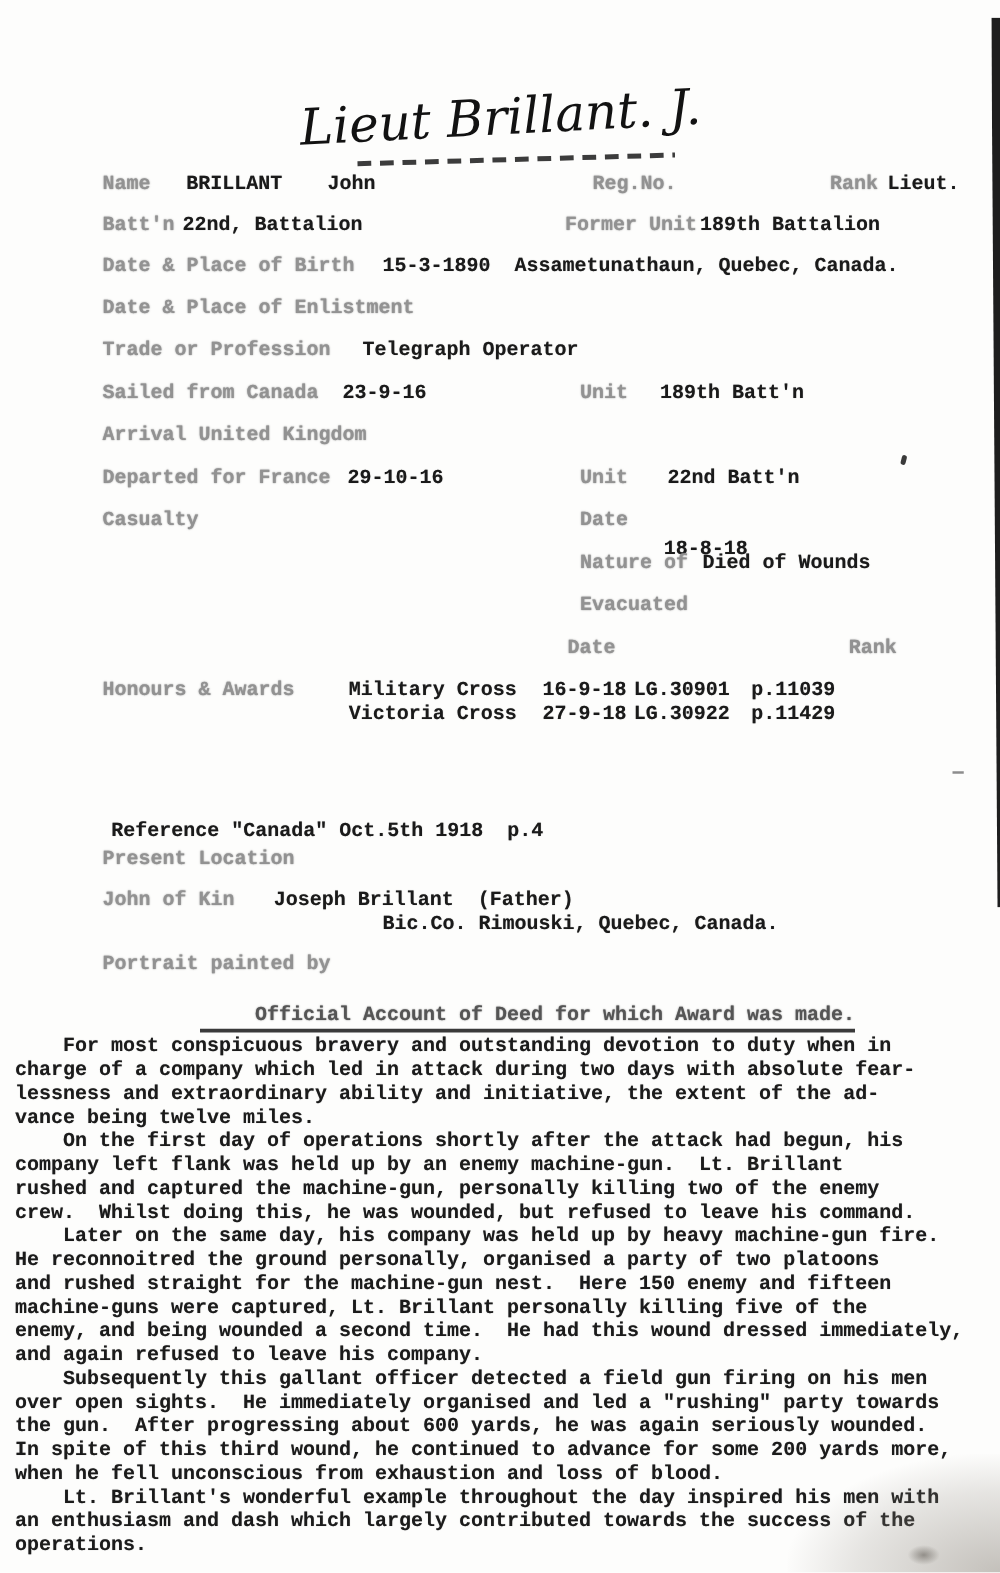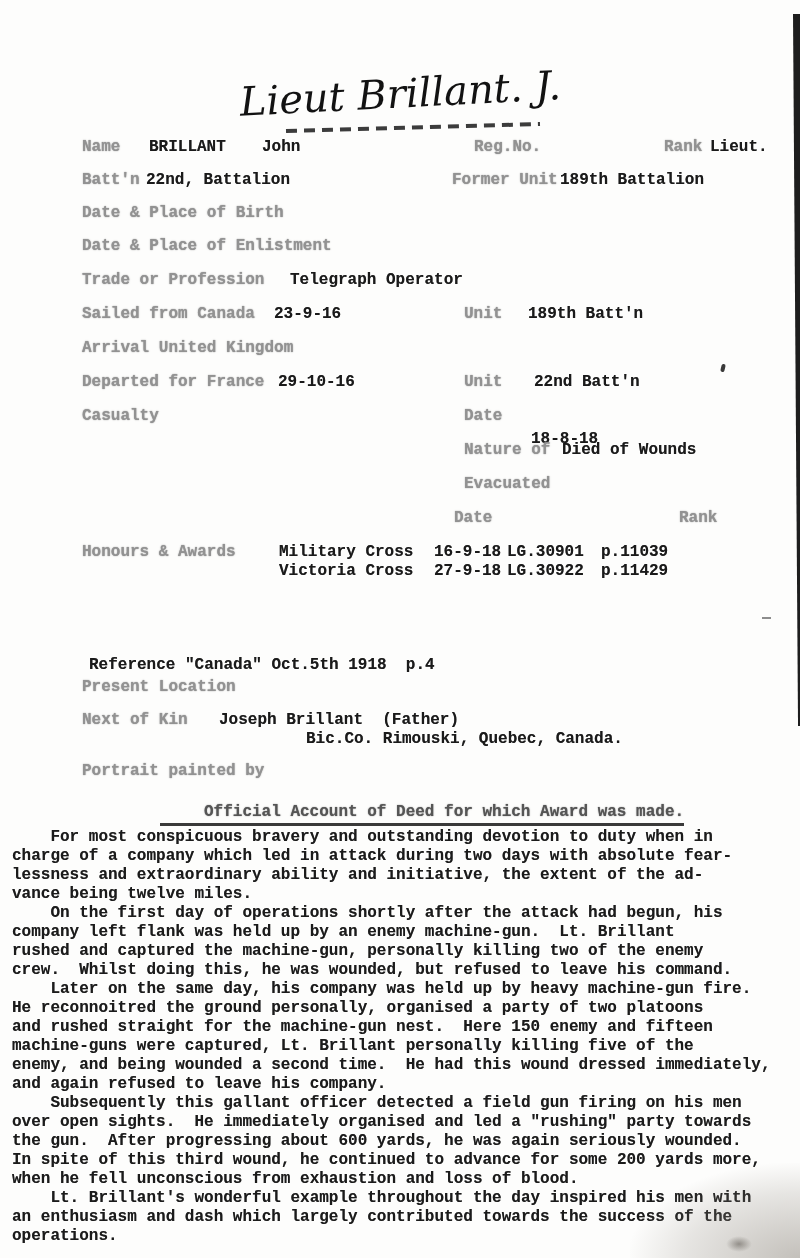--- a/index.html
+++ b/index.html
@@ -69,20 +69,21 @@
   <span class="t lbl" style="left:430px; top:138px">Reg.No.</span>
   <span class="t lbl" style="left:620px; top:138px">Rank</span>
   <span class="t" style="left:666px; top:138px">Lieut.</span>
 
   <span class="t lbl" style="left:38px;  top:171px">Batt'n</span>
   <span class="t" style="left:102px; top:171px">22nd, Battalion</span>
   <span class="t lbl" style="left:408px; top:171px">Former Unit</span>
   <span class="t" style="left:516px; top:171px">189th Battalion</span>
 
   <span class="t lbl" style="left:38px;  top:204px">Date &amp; Place of Birth</span>
+  <span class="t" style="left:262px; top:204px">15-3-1890  Assametunathaun, Quebec, Canada.</span>
 
   <span class="t lbl" style="left:38px;  top:237px">Date &amp; Place of Enlistment</span>
 
   <span class="t lbl" style="left:38px;  top:271px">Trade or Profession</span>
   <span class="t" style="left:246px; top:271px">Telegraph Operator</span>
 
   <span class="t lbl" style="left:38px;  top:305px">Sailed from Canada</span>
   <span class="t" style="left:230px; top:305px">23-9-16</span>
   <span class="t lbl" style="left:420px; top:305px">Unit</span>
   <span class="t" style="left:484px; top:305px">189th Batt'n</span>
@@ -111,21 +112,21 @@
   <span class="t" style="left:390px; top:543px">16-9-18</span>
   <span class="t" style="left:463px; top:543px">LG.30901</span>
   <span class="t" style="left:557px; top:543px">p.11039</span>
   <span class="t" style="left:235px; top:562px">Victoria Cross</span>
   <span class="t" style="left:390px; top:562px">27-9-18</span>
   <span class="t" style="left:463px; top:562px">LG.30922</span>
   <span class="t" style="left:557px; top:562px">p.11429</span>
 
   <span class="t" style="left:45px;  top:656px">Reference "Canada" Oct.5th 1918  p.4</span>
   <span class="t lbl" style="left:38px;  top:678px">Present Location</span>
-  <span class="t lbl" style="left:38px;  top:711px">Next of Kin</span>
+  <span class="t lbl" style="left:38px;  top:711px">John of Kin</span>
   <span class="t" style="left:175px; top:711px">Joseph Brillant  (Father)</span>
   <span class="t" style="left:262px; top:730px">Bic.Co. Rimouski, Quebec, Canada.</span>
   <span class="t lbl" style="left:38px;  top:762px">Portrait painted by</span>
 
   <span class="t heading" style="left:160px; top:803px">Official Account of Deed for which Award was made.</span>
 
   <div class="paras">
     <div class="para">    For most conspicuous bravery and outstanding devotion to duty when in
 charge of a company which led in attack during two days with absolute fear-
 lessness and extraordinary ability and initiative, the extent of the ad-

